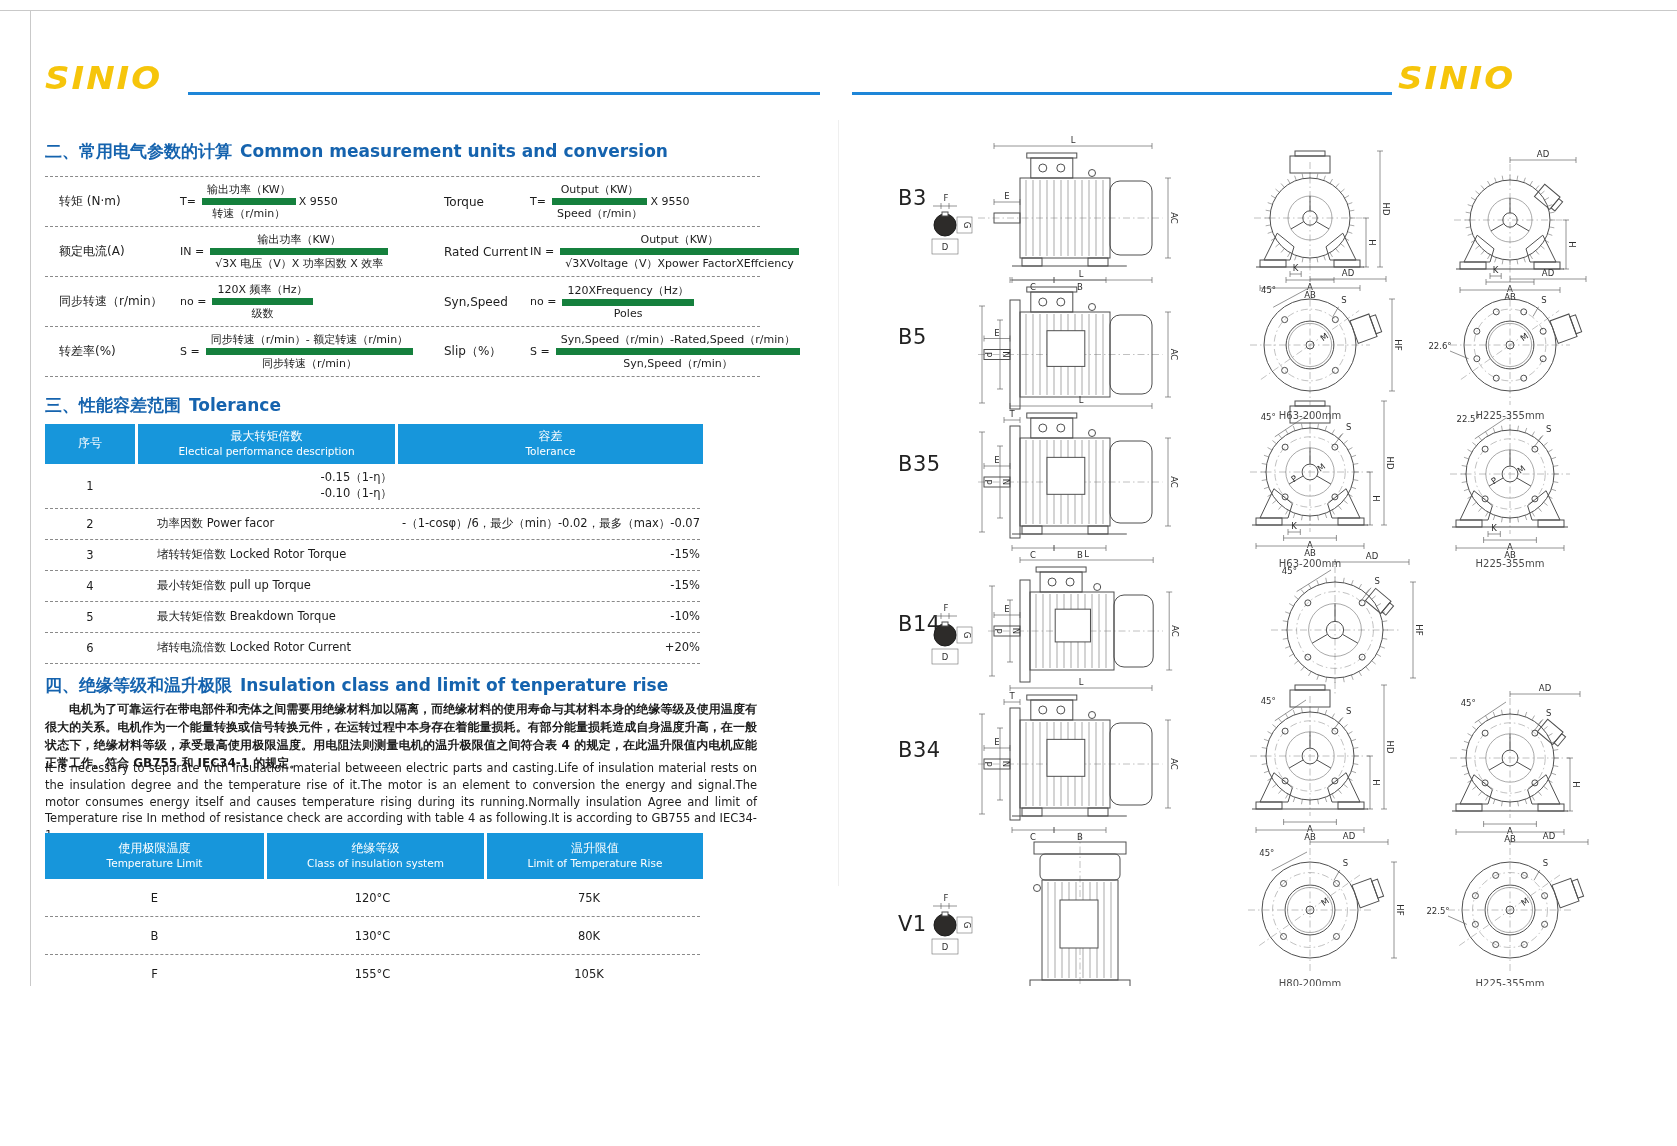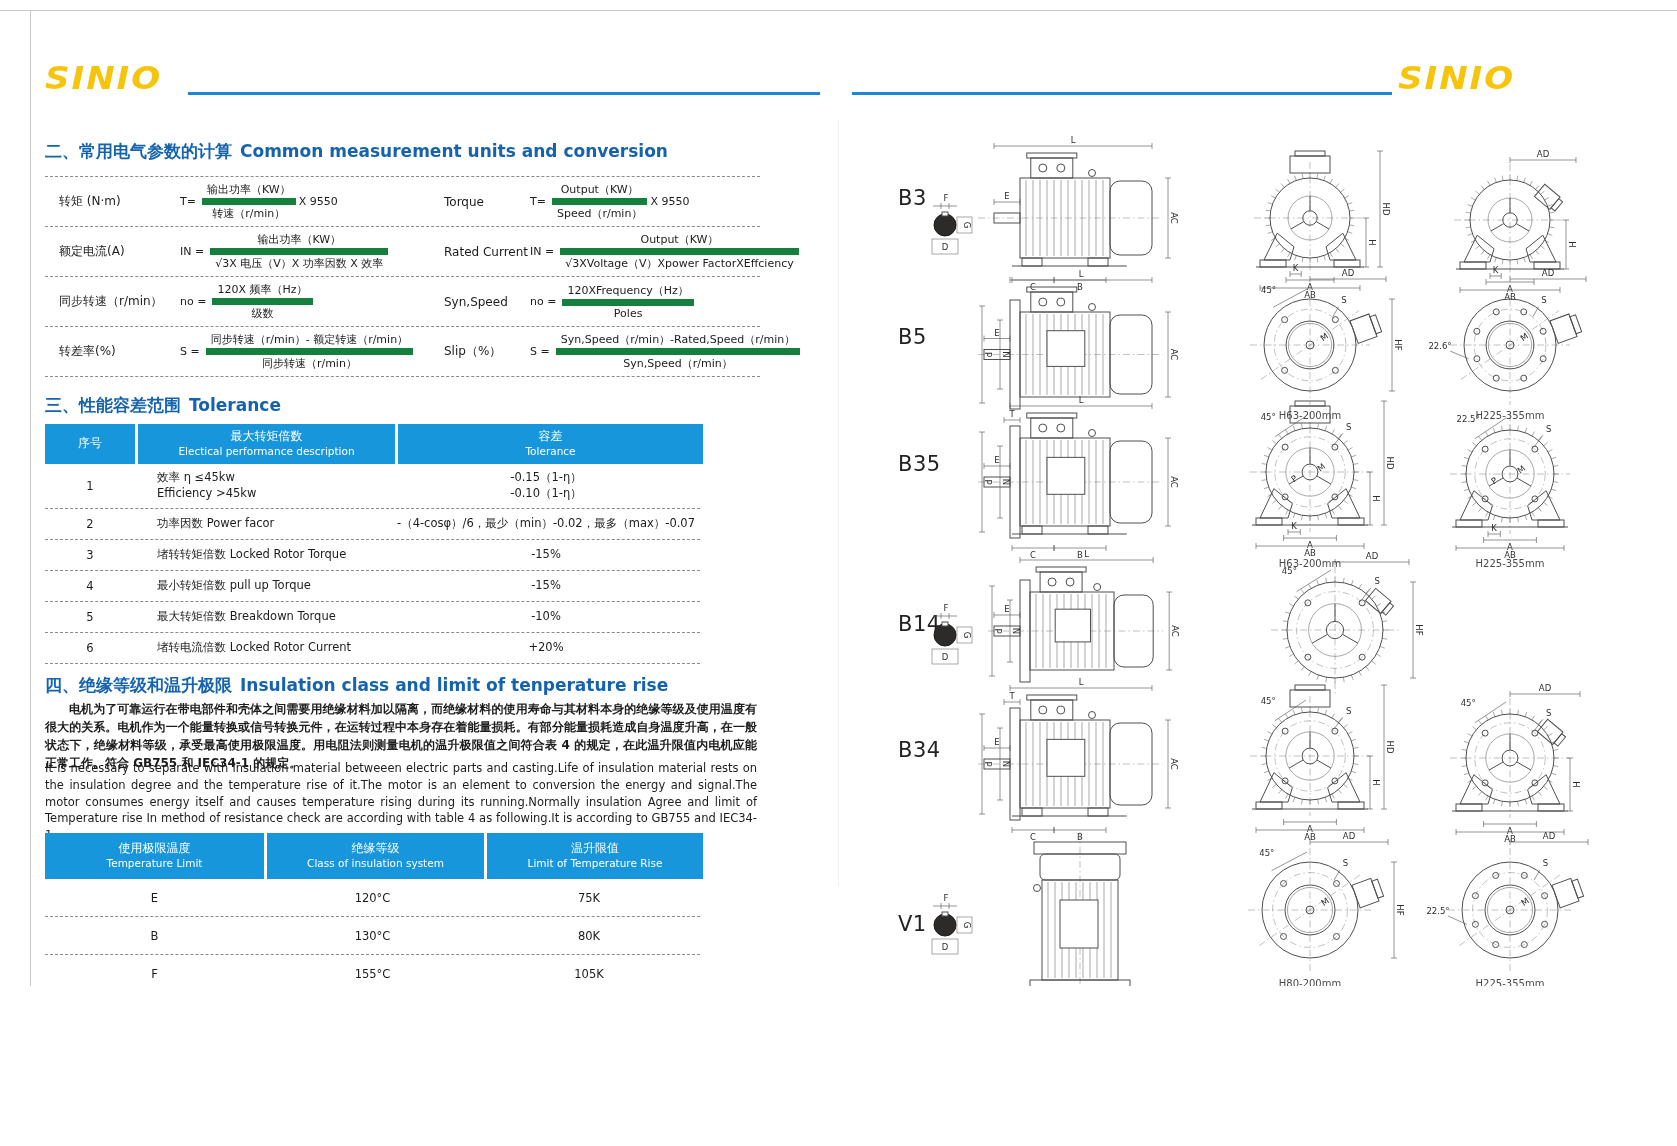--- a/index.html
+++ b/index.html
@@ -32,21 +32,21 @@
   .thead{grid-template-columns:90px 257px 305px;}
   .ihead{grid-template-columns:219px 217px 216px;}
   .hcell{background:#1796db;color:#fff;text-align:center;display:flex;flex-direction:column;justify-content:center;}
   .thead .hcell{height:40px;}
   .ihead .hcell{height:46px;}
   .hzh{font-size:12px;line-height:1.3;}
   .hen{font-size:10.5px;line-height:1.3;}
   .trow{display:grid;grid-template-columns:90px 257px 308px;align-items:center;border-bottom:1px dashed #8a8a8a;font-size:11.5px;}
   .trow .no{text-align:center;}
   .trow .desc{padding-left:22px;line-height:1.35;}
-  .trow .tol{text-align:center;line-height:1.35;}
+  .trow .tol{text-align:right;line-height:1.35;}
   .irow{display:grid;grid-template-columns:219px 217px 216px;align-items:center;height:37px;border-bottom:1px dashed #8a8a8a;font-size:11.5px;text-align:center;}
   .para-zh{position:absolute;left:0;width:712px;margin:0;font-size:12px;font-weight:bold;line-height:1.5;text-align:justify;text-indent:2em;}
   .para-en{position:absolute;left:0;width:712px;margin:0;font-size:11.5px;line-height:1.46;text-align:justify;}
   .pageno{position:absolute;font-size:12.5px;font-weight:bold;color:#3b82f6;}
   .pageno-left{left:32px;top:1026px;}
   .pageno-right{left:1618px;top:1026px;}
   
   .mount-label{position:absolute;font-size:21px;color:#222;letter-spacing:.5px;}
   .cap{position:absolute;transform:translateX(-50%);font-size:10px;color:#4a4a4a;white-space:nowrap;}
   #dwg{position:absolute;left:845px;top:130px;}
@@ -115,36 +115,32 @@
             <span class="hen">Electical performance description</span>
           </div>
         <div class="hcell">
             <span class="hzh">容差</span>
             <span class="hen">Tolerance</span>
           </div>
       </div>
       <div id="tolBody">
           <div class="trow" style="min-height: 44px;">
             <div class="no">1</div>
-            <div class="desc">
-              <div>效率 η ≤45kw</div>
-              <div>Efficiency &gt;45kw</div>
-            </div>
             <div class="tol">
               <div>-0.15（1-η）</div>
               <div>-0.10（1-η）</div>
             </div>
           </div>
           <div class="trow" style="min-height: 30px;">
             <div class="no">2</div>
             <div class="desc">
               <div>功率因数  Power facor</div>
             </div>
             <div class="tol">
-              <div>-（4-cosφ）/6，最少（min）-0.02，最多（max）-0.07</div>
+              <div>-（1-cosφ）/6，最少（min）-0.02，最多（max）-0.07</div>
             </div>
           </div>
           <div class="trow" style="min-height: 30px;">
             <div class="no">3</div>
             <div class="desc">
               <div>堵转转矩倍数  Locked Rotor Torque</div>
             </div>
             <div class="tol">
               <div>-15%</div>
             </div>

